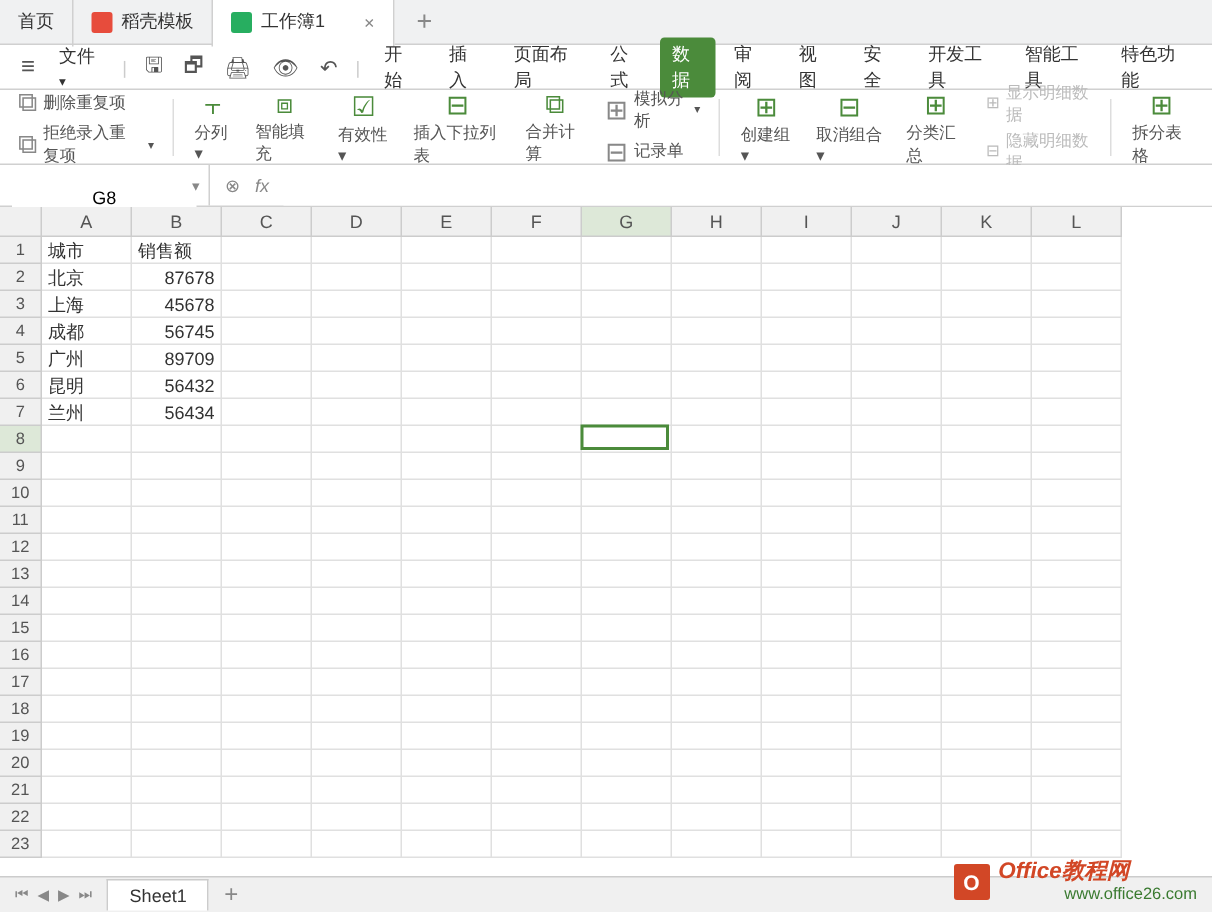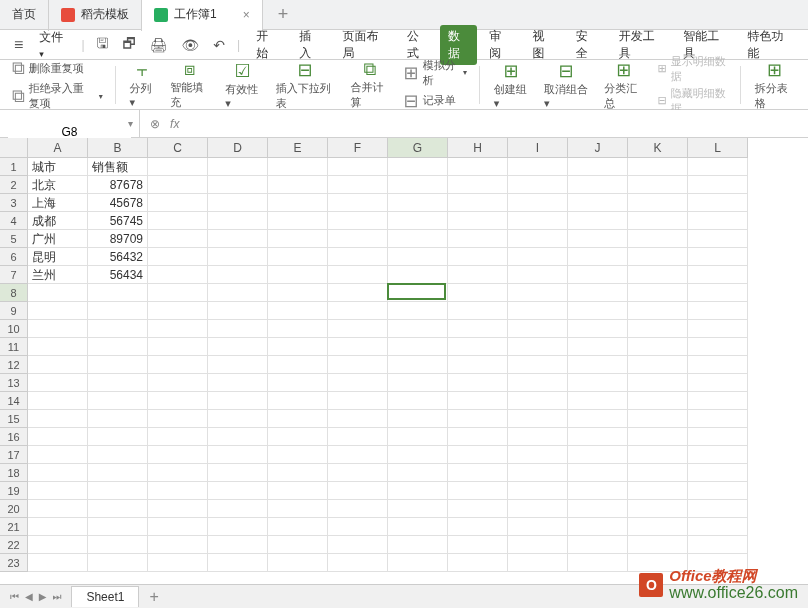--- a/index.html
+++ b/index.html
@@ -55,21 +55,21 @@
     .sheet-tabs { position: absolute; bottom: 0; left: 0; right: 0; height: 24px; border-top: 1px solid #ccc; background: #f0f0f0; display: flex; align-items: center; }
     .sheet-nav { display: flex; gap: 6px; padding: 0 10px; color: #888; }
     .sheet-nav span { cursor: pointer; font-size: 10px; }
     .sheet-tab { background: #fff; border: 1px solid #ccc; border-bottom: none; padding: 3px 14px; margin-top: -1px; cursor: pointer; }
     .sheet-add { padding: 0 10px; color: #888; font-size: 16px; cursor: pointer; }
     
     .watermark { position: absolute; right: 10px; bottom: 6px; display: flex; align-items: center; gap: 6px; font-size: 14px; }
     .watermark-logo { width: 24px; height: 24px; background: #d24726; display: flex; align-items: center; justify-content: center; color: #fff; font-weight: bold; border-radius: 2px; }
     .watermark-text { display: flex; flex-direction: column; line-height: 1.1; }
     .watermark-title { color: #d24726; font-weight: bold; font-style: italic; font-size: 15px; }
-    .watermark-url { color: #3a7a30; font-size: 16px; }
+    .watermark-url { color: #3a7a30; font-size: 11px; margin-left: 44px; }
   </style>
 </head>
 <body>
 
 <div class="tabs-bar">
   <div class="tab">
       <span>首页</span>
     </div>
   <div class="tab">
       <span class="tab-icon red"></span>

